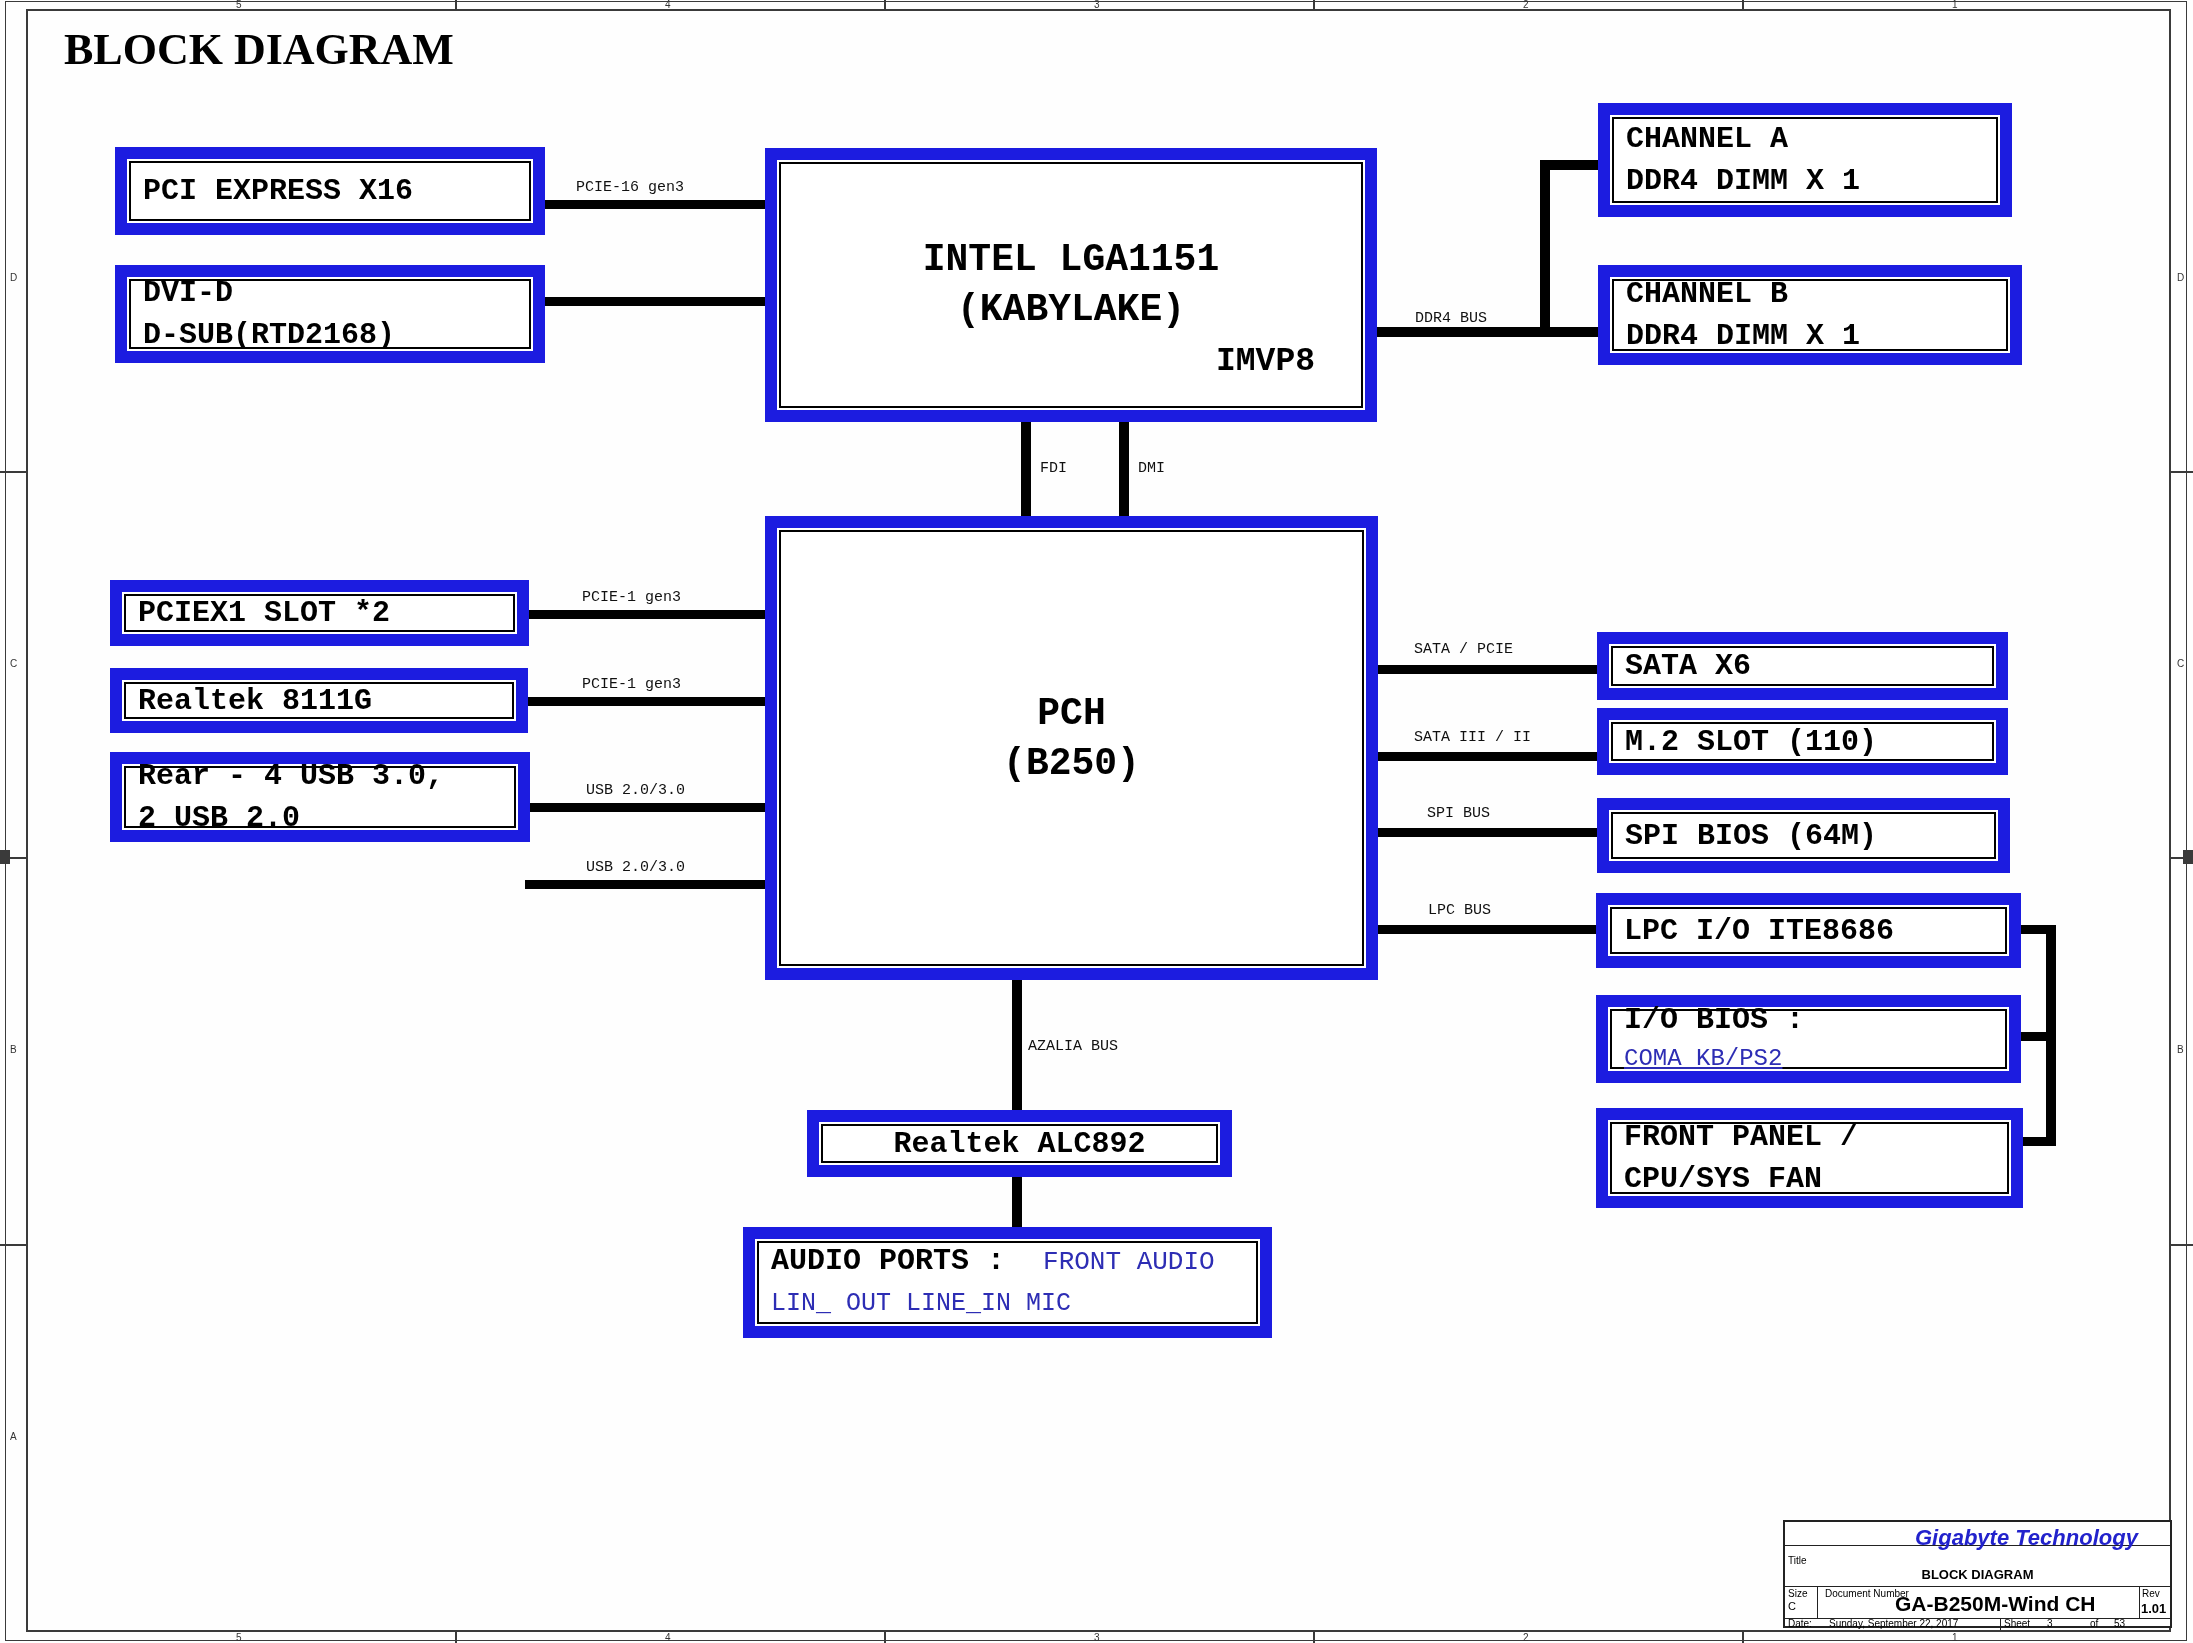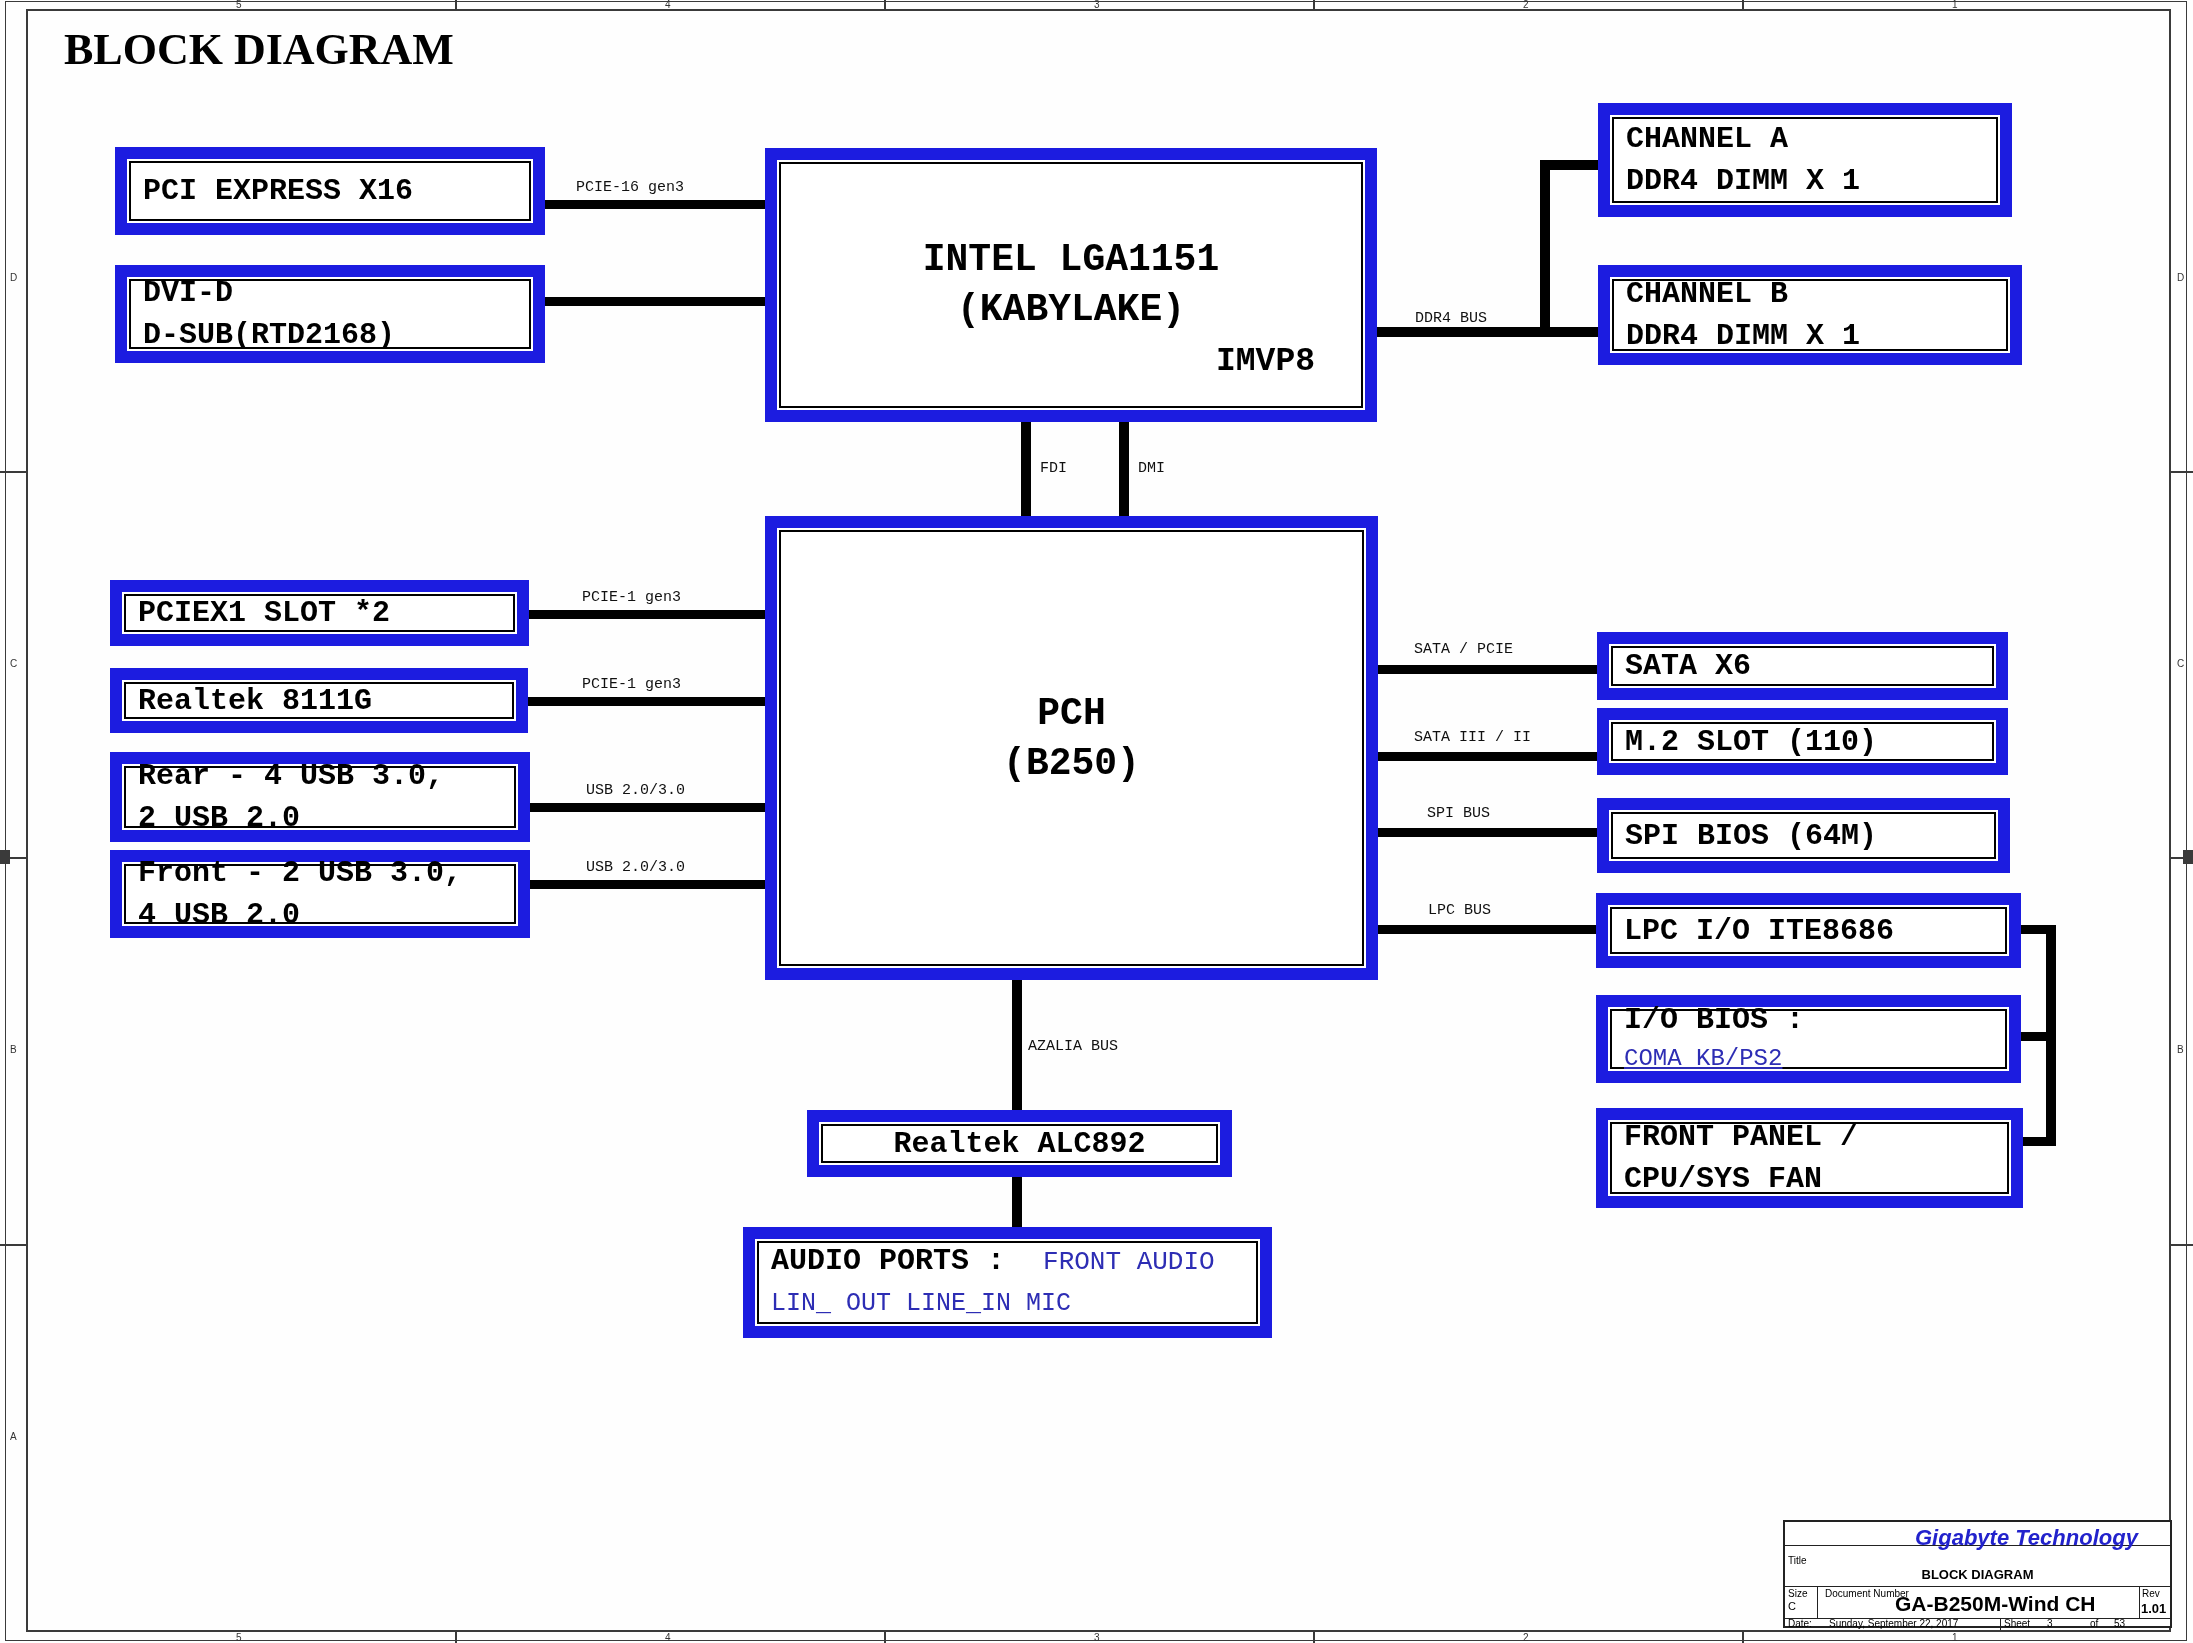--- a/index.html
+++ b/index.html
@@ -130,24 +130,20 @@
   <div class="box" style="left:110px;top:580px;width:419px;height:66px;">
     <div class="txt">PCIEX1 SLOT *2</div>
   </div>
   <div class="box" style="left:110px;top:668px;width:418px;height:65px;">
     <div class="txt">Realtek 8111G</div>
   </div>
   <div class="box" style="left:110px;top:752px;width:420px;height:90px;">
     <div class="txt">Rear - 4 USB 3.0,
  2 USB 2.0</div>
   </div>
-  <div class="box" style="left:110px;top:850px;width:420px;height:88px;">
-    <div class="txt">Front - 2 USB 3.0,
-4 USB 2.0</div>
-  </div>
   <div class="box center big" style="left:765px;top:516px;width:613px;height:464px;">
     <div class="txt" style="margin-top:-18px;">PCH
 (B250)</div>
   </div>
   <div class="box" style="left:1597px;top:632px;width:411px;height:68px;">
     <div class="txt">SATA X6</div>
   </div>
   <div class="box" style="left:1597px;top:708px;width:411px;height:67px;">
     <div class="txt">M.2 SLOT (110)</div>
   </div>

